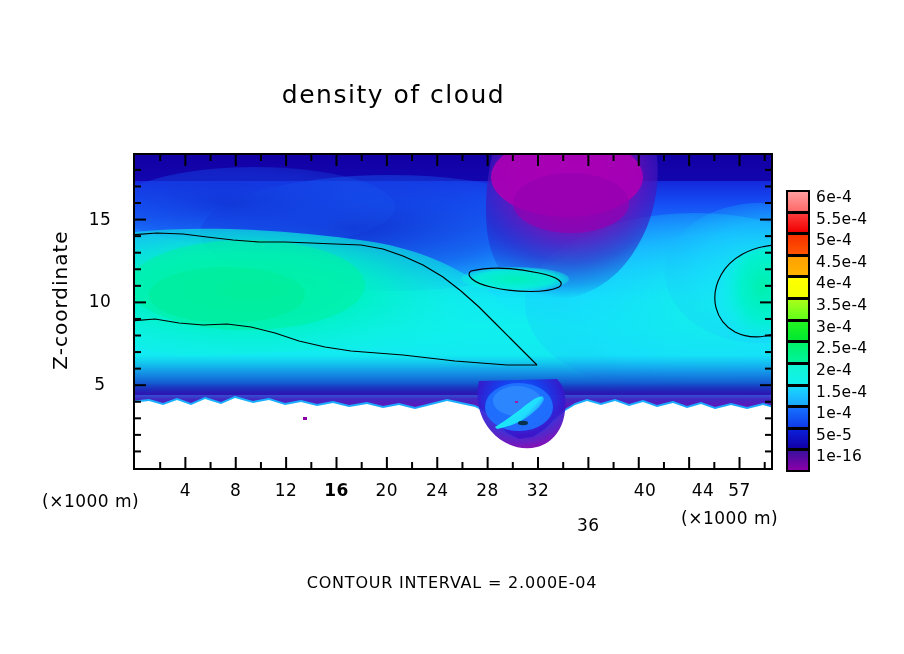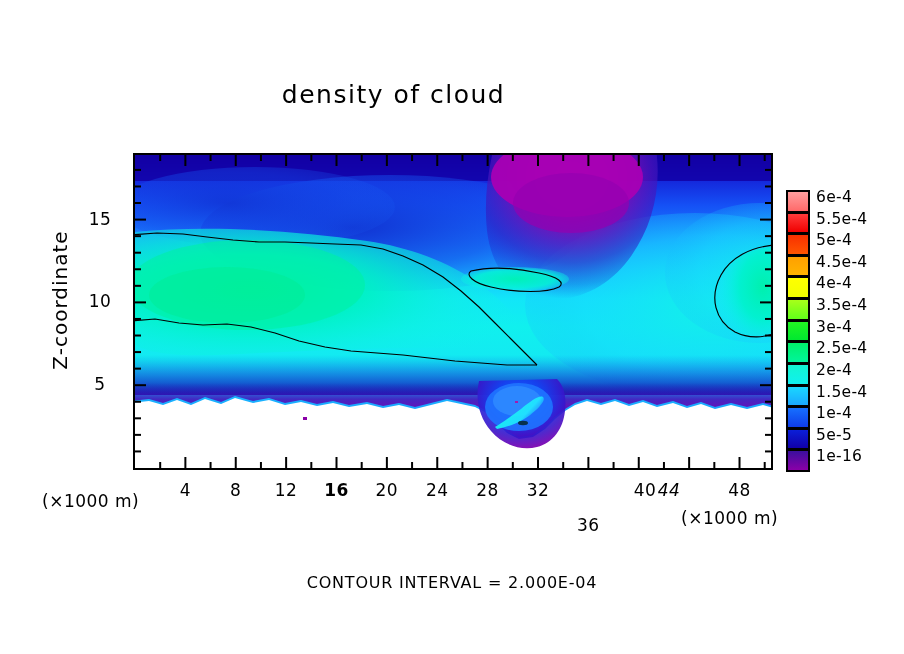--- a/index.html
+++ b/index.html
@@ -347,22 +347,22 @@
       <div class="xtick-label" style="left: 185.376px;">4</div>
       <div class="xtick-label" style="left: 235.752px;">8</div>
       <div class="xtick-label" style="left: 286.129px;">12</div>
       <div class="xtick-label" style="left: 336.505px; font-weight: bold;">16</div>
       <div class="xtick-label" style="left: 386.881px;">20</div>
       <div class="xtick-label" style="left: 437.257px;">24</div>
       <div class="xtick-label" style="left: 487.634px;">28</div>
       <div class="xtick-label" style="left: 538.01px;">32</div>
       <div class="xtick-label" style="left: 588.386px; margin-top: 35px;">36</div>
       <div class="xtick-label" style="left: 645px;">40</div>
-      <div class="xtick-label" style="left: 669px; font-style: italic;">44</div>
-      <div class="xtick-label" style="left: 739.515px;">48</div>
+      <div class="xtick-label" style="left: 703px;">44</div>
+      <div class="xtick-label" style="left: 739.515px;">57</div>
     </div>
 
   <div id="ytick-labels">
       <div class="ytick-label" style="top: 374.196px;">5</div>
       <div class="ytick-label" style="top: 291.392px;">10</div>
       <div class="ytick-label" style="top: 208.587px;">15</div>
     </div>
 
   <div class="abs" id="ylabel">Z-coordinate</div>
   <div class="abs" id="unit-left">(×1000 m)</div>

